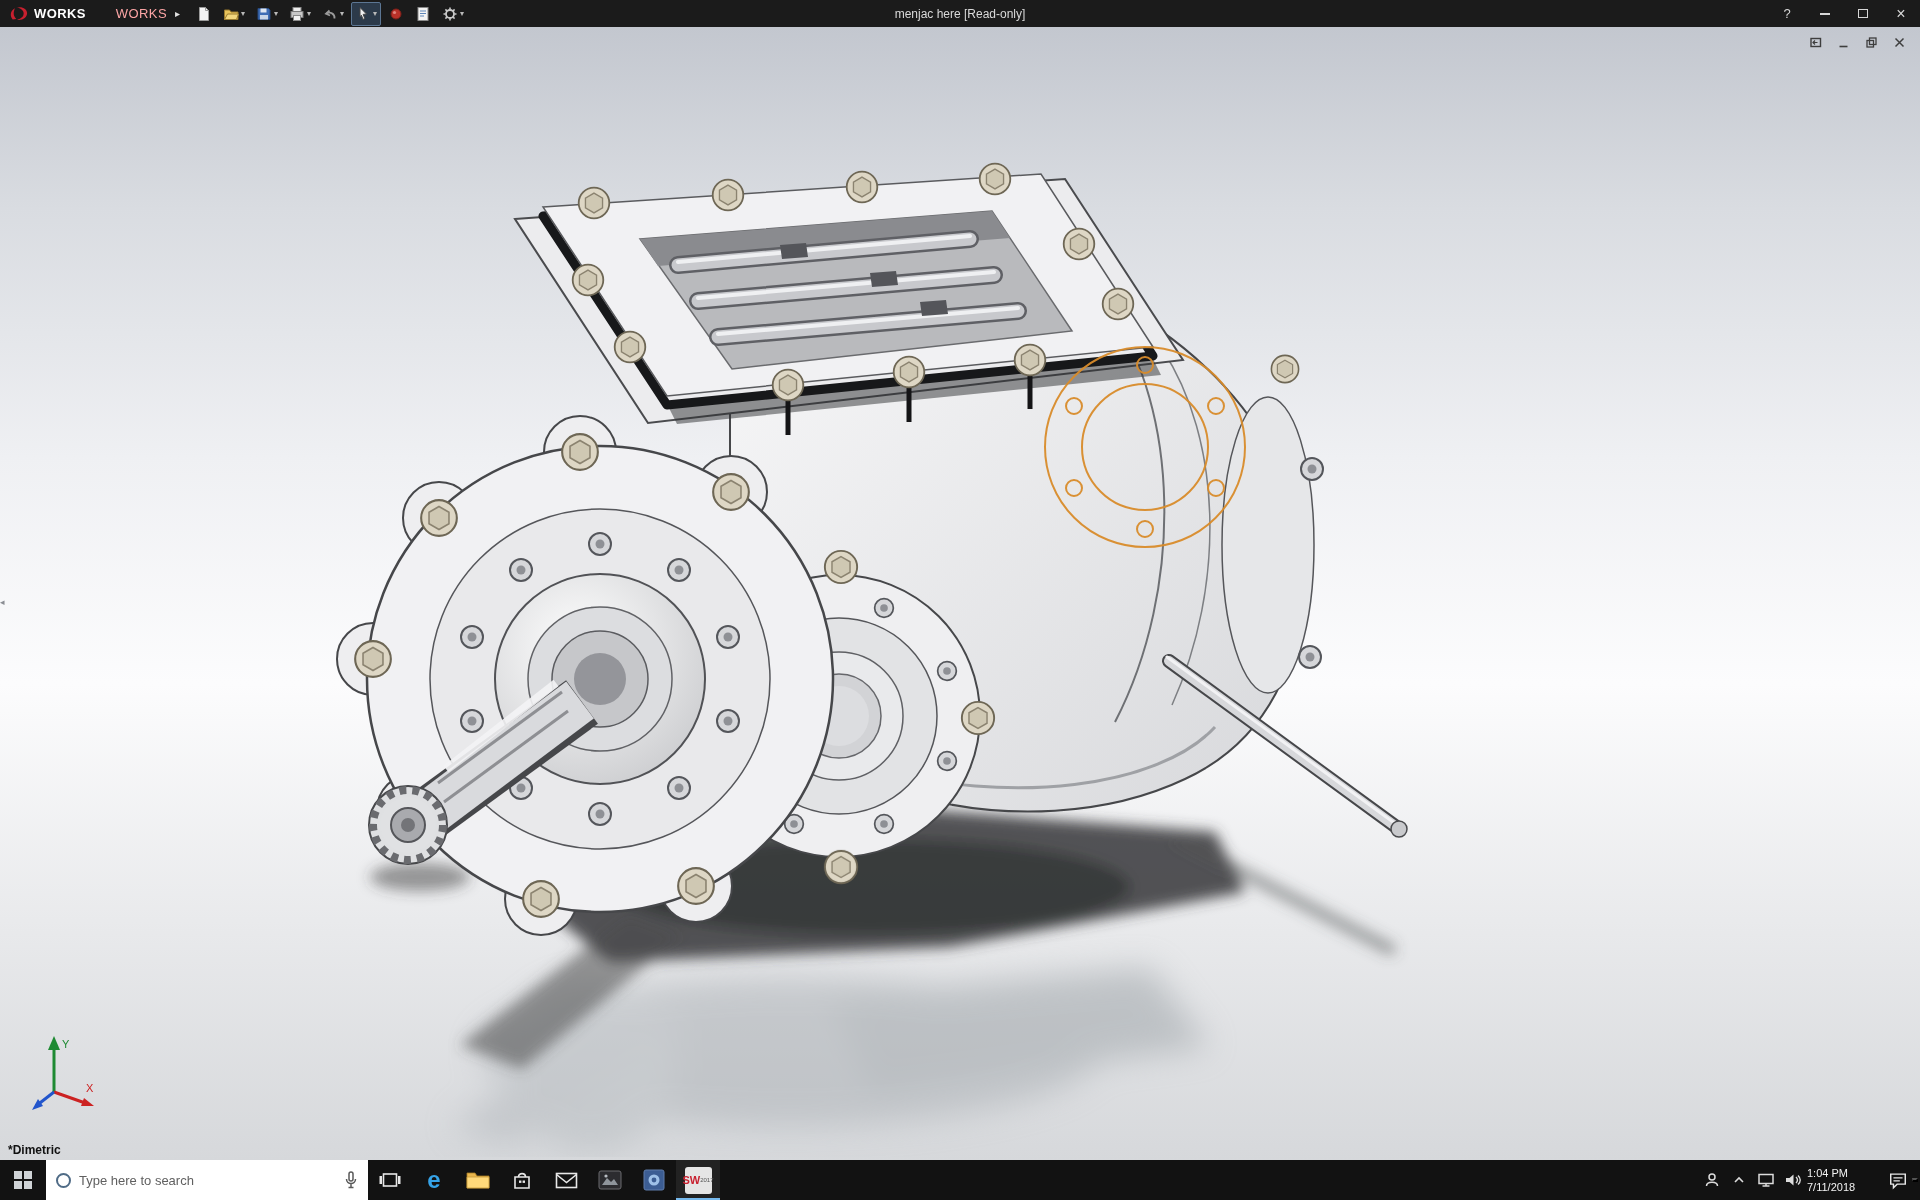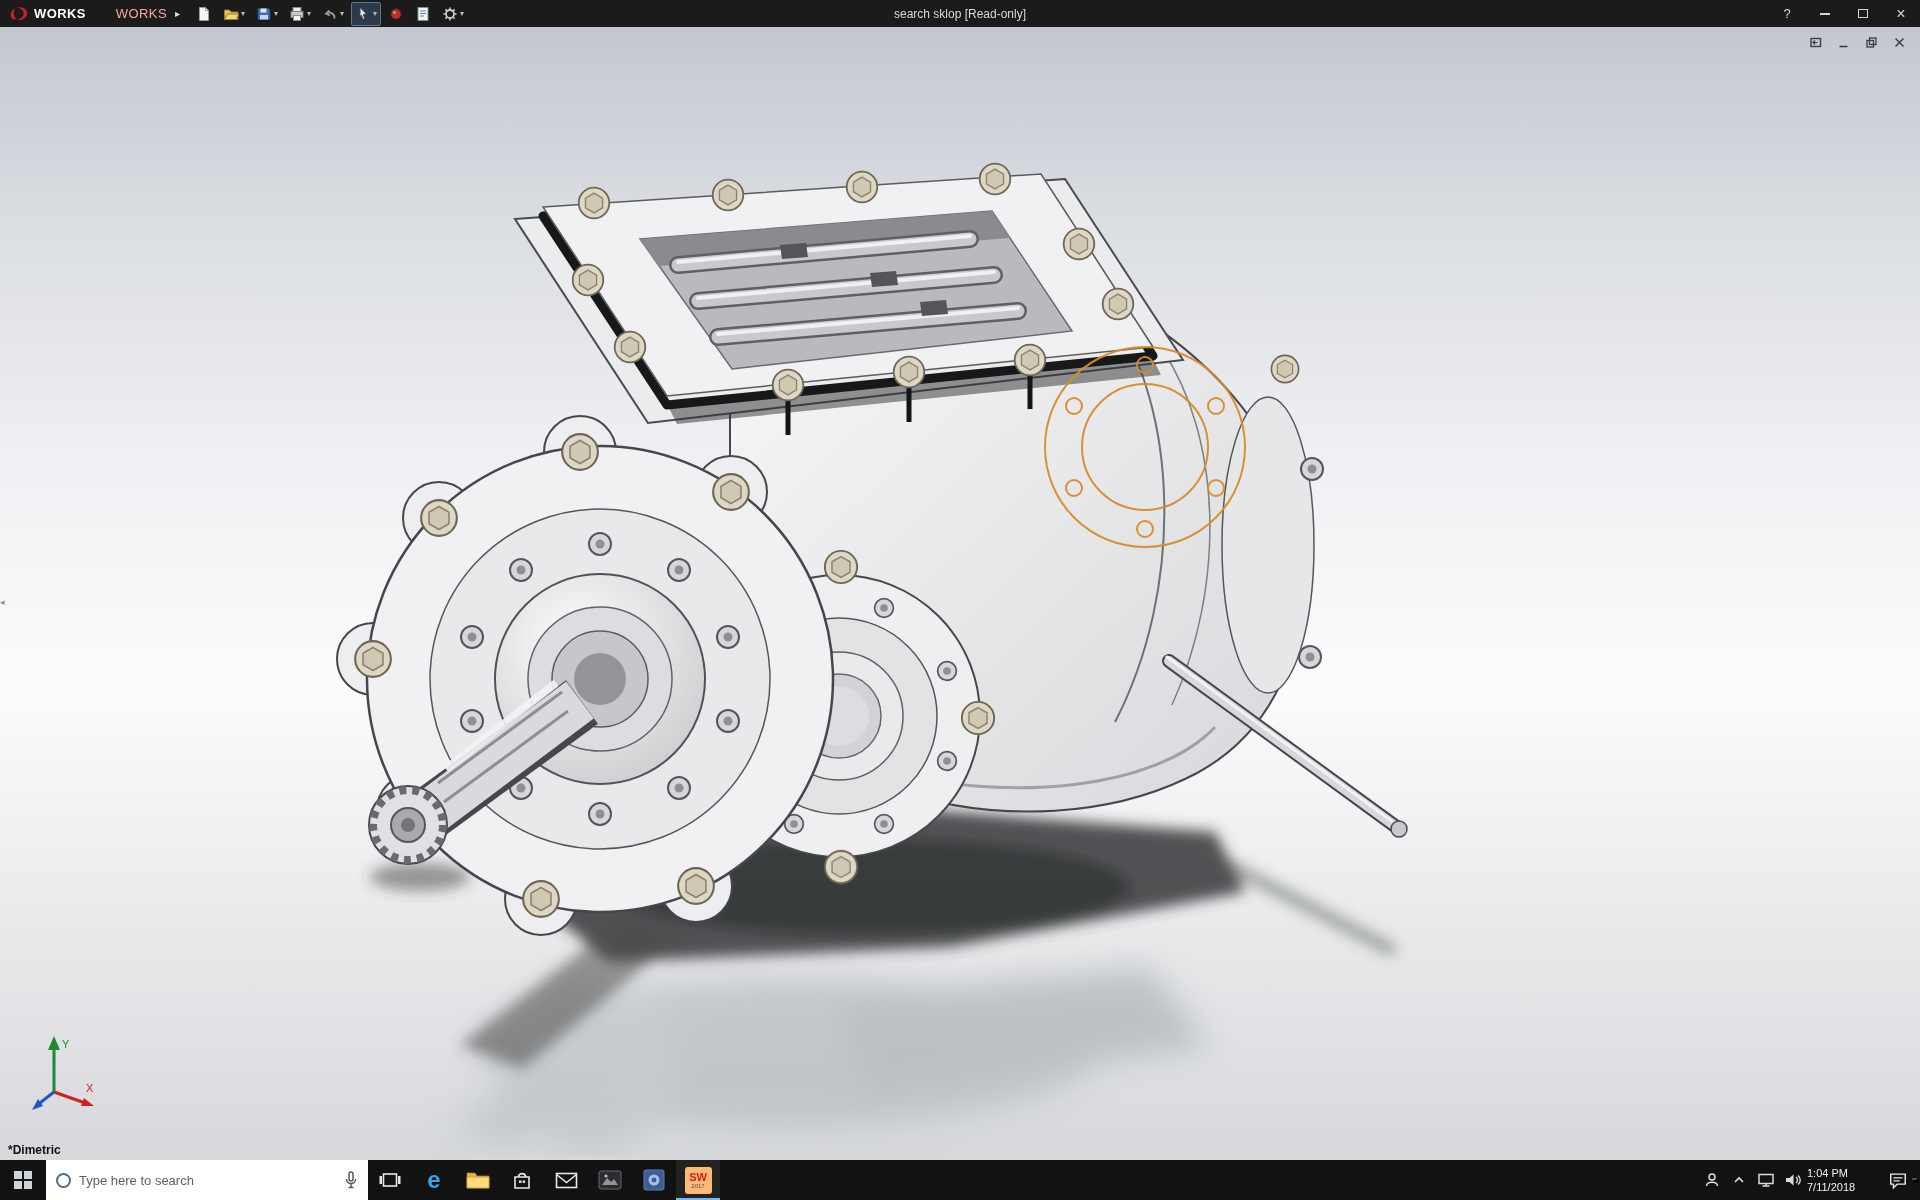--- a/index.html
+++ b/index.html
@@ -45,21 +45,21 @@
   .tb-btn { width:46px; display:flex; align-items:center; justify-content:center; background:none; border:none; }
   .start-logo { display:grid; grid-template-columns:8px 8px; grid-template-rows:8px 8px; gap:1.5px; }
   .start-logo span { background:#cfd3d6; display:block; }
   .search-box { width:322px; background:#fff; display:flex; align-items:center; gap:8px; padding:0 10px; }
   .cortana-ring { width:15px; height:15px; border-radius:50%; border:2px solid #4f6b86; flex:none; }
   .search-input { flex:1; border:none; outline:none; font-size:13px; color:#444; background:transparent; min-width:0; }
   .search-input::placeholder { color:#606060; }
   .app-btn { width:44px; display:flex; align-items:center; justify-content:center; background:none; border:none; position:relative; }
   .app-btn.active { background:rgba(255,255,255,.07); box-shadow:inset 0 -2px 0 #76b9ed; }
   .edge-e { color:#35a3e8; font-size:24px; font-weight:bold; line-height:1; }
-  .sw-badge { width:27px; height:27px; background:#fdba74; border-radius:3px; display:flex; flex-direction:column;
+  .sw-badge { width:27px; height:27px; background:#e5e5e5; border-radius:3px; display:flex; flex-direction:row;
               align-items:center; justify-content:center; }
   .sw-badge .sw { color:#c8202f; font-weight:bold; font-size:11px; line-height:1.1; }
   .sw-badge .yr { color:#555; font-size:6px; line-height:1; }
   .tb-spacer { flex:1; }
   .tray { display:flex; align-items:center; gap:2px; padding-right:2px; }
   .tray-btn { width:25px; height:40px; display:flex; align-items:center; justify-content:center; background:none; border:none; }
   .tray-btn svg { display:block; }
   .clock { width:76px; text-align:left; color:#f2f2f2; font-size:11px; line-height:1.3; background:none; border:none; }
   .show-desktop { width:6px; border-left:1px solid #3c3c3c; background:none; }
 </style>
@@ -135,21 +135,21 @@
       </button>
       <button class="tool">
         <svg viewBox="0 0 16 16">
           <circle cx="8" cy="8" r="4" fill="none" stroke="#c9c9c9" stroke-width="1.8"></circle>
           <path d="M8,1.5 v2.2 M8,12.3 v2.2 M1.5,8 h2.2 M12.3,8 h2.2 M3.4,3.4 l1.6,1.6 M11,11 l1.6,1.6 M12.6,3.4 l-1.6,1.6 M5,11 l-1.6,1.6" stroke="#c9c9c9" stroke-width="1.6"></path>
         </svg>
         <span class="caret">▾</span>
       </button>
     </div>
 
-    <div class="doc-title">search sklop [Read-only]</div>
+    <div class="doc-title">menjac here [Read-only]</div>
 
     <div class="win-controls">
       <button class="wbtn">?</button>
       <button class="wbtn">
           <span class="min-bar"></span>
         </button>
       <button class="wbtn">
           <span class="max-box"></span>
         </button>
       <button class="wbtn close">×</button>

